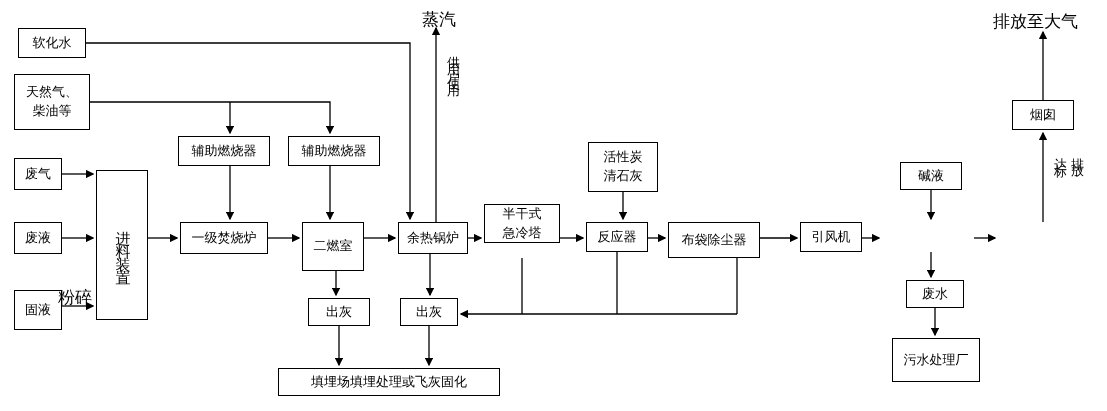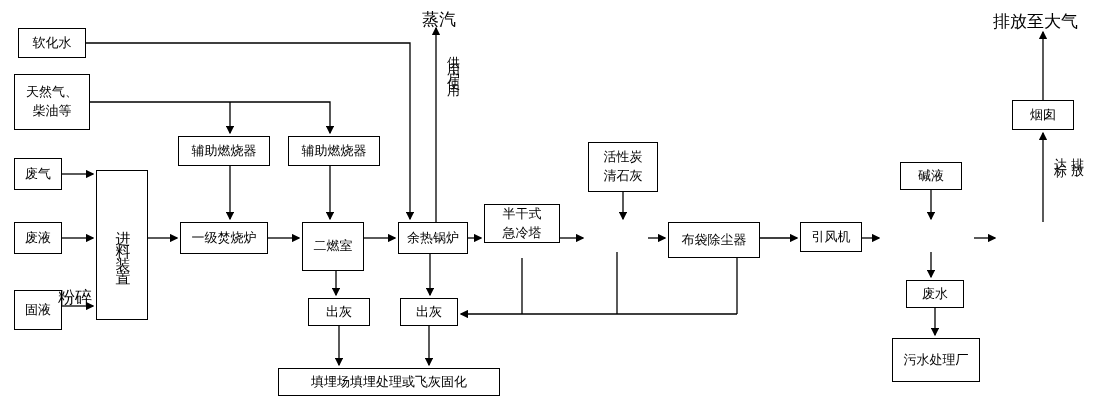--- a/index.html
+++ b/index.html
@@ -80,20 +80,21 @@
   <div class="node vertical" style="left:96px;top:170px;width:52px;height:150px">进料装置</div>
 
   <div class="node" style="left:178px;top:136px;width:92px;height:30px">辅助燃烧器</div>
   <div class="node" style="left:288px;top:136px;width:92px;height:30px">辅助燃烧器</div>
 
   <div class="node" style="left:180px;top:222px;width:88px;height:32px">一级焚烧炉</div>
   <div class="node" style="left:302px;top:222px;width:62px;height:49px">二燃室</div>
   <div class="node" style="left:398px;top:222px;width:70px;height:32px">余热锅炉</div>
   <div class="node" style="left:484px;top:204px;width:76px;height:39px">半干式
 急冷塔</div>
+  <div class="node" style="left:586px;top:222px;width:62px;height:30px">反应器</div>
   <div class="node" style="left:668px;top:222px;width:92px;height:36px">布袋除尘器</div>
   <div class="node" style="left:800px;top:222px;width:62px;height:30px">引风机</div>
   <div class="node" style="left:588px;top:142px;width:70px;height:50px">活性炭
 清石灰</div>
 
   <div class="node" style="left:1012px;top:100px;width:62px;height:30px">烟囱</div>
   <div class="node" style="left:900px;top:162px;width:62px;height:28px">碱液</div>
 
   <div class="node" style="left:308px;top:298px;width:62px;height:28px">出灰</div>
   <div class="node" style="left:400px;top:298px;width:58px;height:28px">出灰</div>

